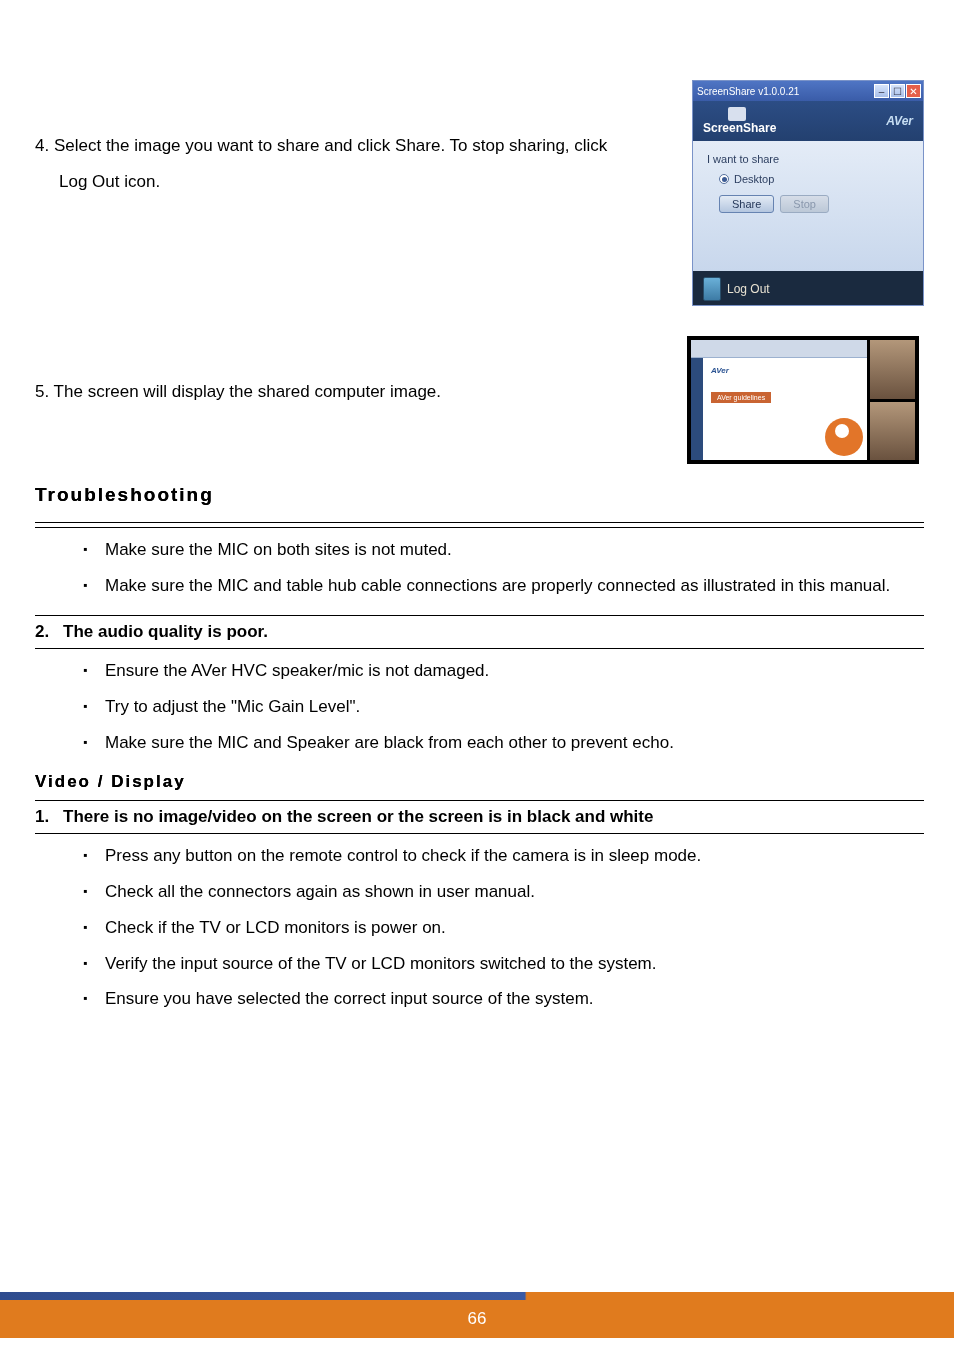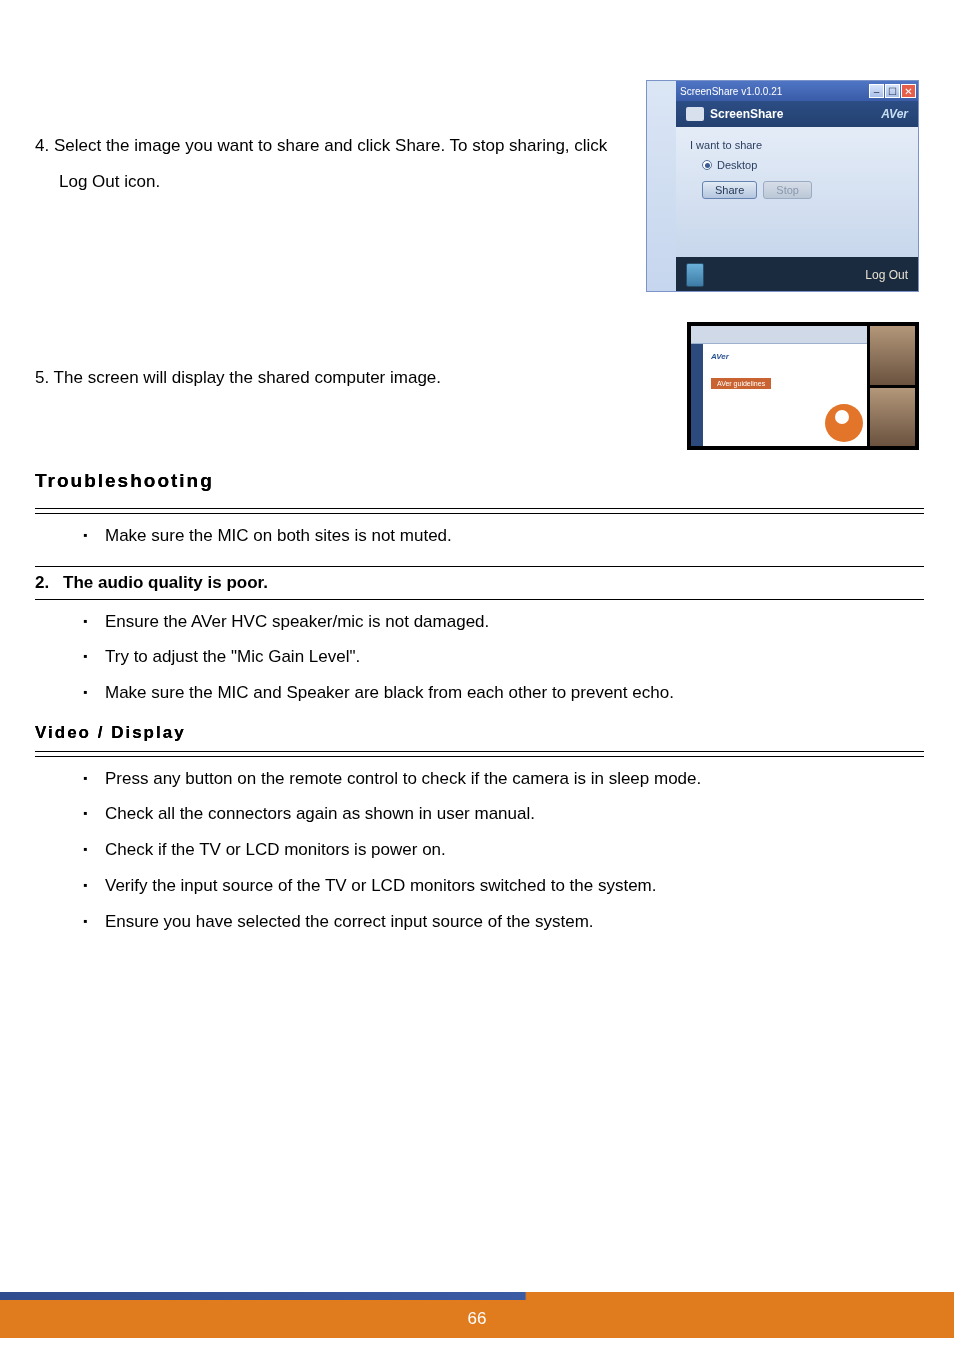--- a/index.html
+++ b/index.html
@@ -34,26 +34,24 @@
     margin-top: 48px;
   }
   .illus {
     flex: 1;
     display: flex;
     justify-content: flex-end;
   }
 
   
   .ssapp {
-    width: 273px;
+    width: 232px;
     border: 1px solid #7a93c8;
     font-size: 11px;
     background: linear-gradient(#dbe6f5,#c6d6ee);
-    margin-right: 5px;
-    padding-left: 29px;
   }
   .ss-titlebar {
     background: linear-gradient(#4f75c4,#3a5ca8);
     color: #fff;
     height: 20px;
     font-size: 10px;
     display: flex;
     align-items: center;
     justify-content: space-between;
     padding: 0 2px 0 4px;
@@ -75,21 +73,21 @@
     justify-content: space-between;
     align-items: center;
     padding: 6px 10px;
     font-size: 12px;
     font-weight: bold;
   }
   .ss-headerbar .dots {
     width: 18px; height: 14px; background:#d8e0ee; border-radius:2px;
     margin-right:6px;
   }
-  .ss-headerbar .left{display:flex;align-items:center;}
+  .ss-headerbar .left{display:flex;align-items:center;flex-direction:column;}
   .ss-headerbar .brand{font-style:italic;font-size:12px;color:#c7def3;font-weight:bold;}
   .ss-body {
     padding: 12px 14px 6px;
     min-height: 130px;
     background: linear-gradient(#e4ecf7,#c8d7ec);
     color:#2c3e60;
   }
   .ss-section { font-size: 11px; margin-bottom: 8px; }
   .ss-radio { margin: 8px 0 10px 12px; font-size: 11px; display:flex; align-items:center; gap:5px;}
   .ss-radio .dot{
@@ -106,21 +104,21 @@
     background: linear-gradient(#e3ebf5,#b4c6df);
     color:#26395a;
   }
   .ss-btn.dis { color:#8a98ad; border-color:#9aabc2; background:linear-gradient(#d6dde8,#bcc8d7);}
   .ss-footer {
     background:#1a2a3f;
     color:#e8e2d2;
     font-size:12px;
     padding:6px 10px 4px;
     display:flex;
-    justify-content:space-between;
+    justify-content:flex-start;
     align-items:center;
     gap:6px;
   }
   .ss-footer .door{
     width:18px;height:24px;background:linear-gradient(#6ab0d8,#3d7ba5);border:1px solid #294e6a;border-radius:2px;
   }
 
   
   .sharedscreen {
     width: 232px; height: 128px;
@@ -259,34 +257,38 @@
       </div>
     </div>
   </div>
 
   <div class="section-head">Troubleshooting</div>
 
   <hr class="divider">
   <hr class="divider">
   <ul class="bul">
     <li>Make sure the MIC on both sites is not muted.</li>
+    <li>Make sure the MIC and table hub cable connections are properly connected as illustrated in this manual.</li>
   </ul>
   <hr class="divider">
   <div class="q">
     <span class="qn">2.</span><span>The audio quality is poor.</span>
   </div>
   <hr class="divider">
   <ul class="bul">
     <li>Ensure the AVer HVC speaker/mic is not damaged.</li>
     <li>Try to adjust the "Mic Gain Level".</li>
     <li>Make sure the MIC and Speaker are black from each other to prevent echo.</li>
   </ul>
 
   <div class="sub-head">Video / Display</div>
   <hr class="divider">
+  <div class="q">
+    <span class="qn">1.</span><span>There is no image/video on the screen or the screen is in black and white</span>
+  </div>
   <hr class="divider">
   <ul class="bul">
     <li>Press any button on the remote control to check if the camera is in sleep mode.</li>
     <li>Check all the connectors again as shown in user manual.</li>
     <li>Check if the TV or LCD monitors is power on.</li>
     <li>Verify the input source of the TV or LCD monitors switched to the system.</li>
     <li>Ensure you have selected the correct input source of the system.</li>
   </ul>
 
 </div>

